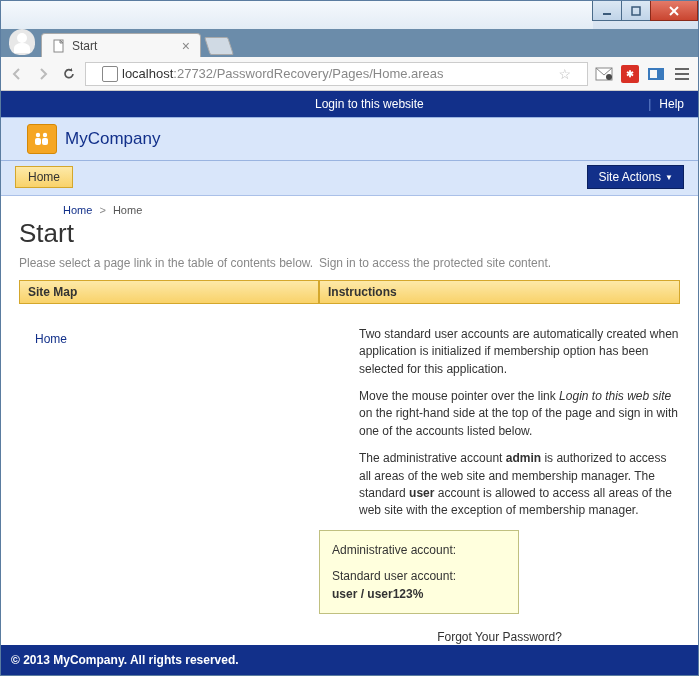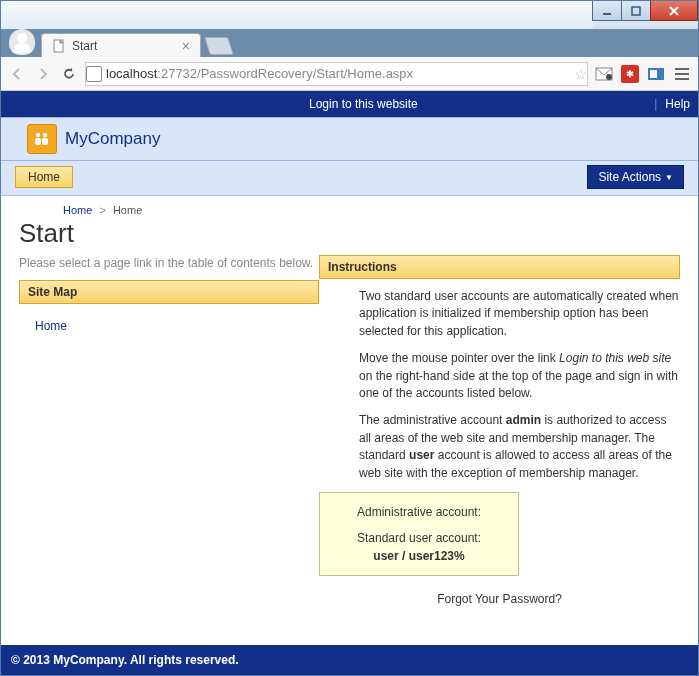--- a/index.html
+++ b/index.html
@@ -20,62 +20,62 @@
 .profile-ico::before { content: ""; position: absolute; width: 10px; height: 10px; background: #fff; border-radius: 50%; top: 4px; left: 8px; }
 .profile-ico::after { content: ""; position: absolute; width: 16px; height: 10px; background: #fff; border-radius: 50% 50% 0 0; bottom: 2px; left: 5px; }
 .browser-tab { background: #f7f7f7; border: 1px solid #aaa; border-bottom: none; border-radius: 4px 4px 0 0; height: 24px; display: flex; align-items: center; padding: 0 10px; min-width: 160px; font-size: 12px; color: #444; }
 .browser-tab .file-ico { width: 14px; height: 14px; margin-right: 6px; display: inline-block; }
 .browser-tab .tab-close { margin-left: auto; color: #888; font-size: 14px; cursor: pointer; }
 .new-tab { width: 24px; height: 18px; background: #d0dae4; border: 1px solid #aaa; margin-left: 6px; margin-bottom: 2px; border-radius: 2px; transform: skewX(18deg); }
 
 .addr-bar { height: 34px; background: #f7f7f7; border-bottom: 1px solid #ccc; display: flex; align-items: center; padding: 0 6px; gap: 6px; }
 .nav-btn { width: 20px; height: 20px; display: flex; align-items: center; justify-content: center; color: #888; cursor: pointer; }
 .nav-btn.disabled { color: #ccc; }
-.url-box { flex: 1; height: 24px; border: 1px solid #ccc; background: #fff; display: flex; align-items: center; padding: 0 0; font-size: 13px; }
+.url-box { flex: 1; height: 24px; border: 1px solid #ccc; background: #fff; display: flex; align-items: center; padding: 0 16px; font-size: 13px; }
 .url-globe { width: 16px; height: 16px; border: 1px solid #888; border-radius: 2px; margin-right: 4px; background: #fff; position: relative; flex-shrink: 0; }
 .url-host { color: #333; }
 .url-path { color: #888; }
 .url-star { margin-left: auto; color: #bbb; font-size: 14px; }
 .tool-ico { width: 20px; height: 20px; display: flex; align-items: center; justify-content: center; }
 .mail-ico { position: relative; }
 .abp-ico { background: #d93025; color: #fff; font-size: 9px; font-weight: bold; width: 18px; height: 18px; display: flex; align-items: center; justify-content: center; border-radius: 2px; }
 .panel-ico { border: 2px solid #3a7abd; width: 16px; height: 12px; position: relative; }
 .panel-ico::after { content: ""; position: absolute; right: 0; top: 0; bottom: 0; width: 5px; background: #3a7abd; }
 .menu-ico { display: flex; flex-direction: column; gap: 3px; }
 .menu-ico span { width: 14px; height: 2px; background: #666; }
 
 
 .page { flex: 1; display: flex; flex-direction: column; background: #fff; overflow: hidden; }
-.login-bar { background: #12308a; color: #fff; height: 26px; display: flex; align-items: center; justify-content: flex-end; padding: 0 8px; font-size: 12px; }
+.login-bar { background: #12308a; color: #fff; height: 26px; display: flex; align-items: center; justify-content: flex-end; padding: 0 14px; font-size: 12px; }
 .login-bar .login-link { margin-right: auto; margin-left: 300px; }
 .login-bar .sep { margin: 0 8px; color: #6a8ad0; }
 .header-row { background: #d9e6fa; border-top: 1px solid #9ab4e0; border-bottom: 1px solid #9ab4e0; padding: 6px 26px; display: flex; align-items: center; }
 .logo-box { width: 30px; height: 30px; background: #f5a623; border: 1px solid #d48806; border-radius: 3px; margin-right: 8px; display: flex; align-items: center; justify-content: center; }
 .logo-box svg { fill: #fff; }
 .company { font-size: 17px; color: #12308a; }
 .menu-row { background: #d9e6fa; padding: 4px 14px 6px; display: flex; align-items: center; border-bottom: 1px solid #aac0e8; }
 .home-btn { background: linear-gradient(#fde9a8, #f9d26a); border: 1px solid #d4a72c; padding: 3px 12px; color: #333; font-size: 12px; cursor: pointer; }
 .site-actions { margin-left: auto; background: #12308a; border: 1px solid #0a2060; color: #fff; padding: 4px 10px; font-size: 12px; cursor: pointer; display: flex; align-items: center; gap: 4px; }
 .site-actions .caret { font-size: 8px; }
 
 .content { flex: 1; padding: 8px 18px 14px; overflow: auto; }
 .breadcrumb { font-size: 11px; color: #12308a; margin-bottom: 2px; padding-left: 44px; }
 .breadcrumb .sep { color: #888; margin: 0 4px; }
 .breadcrumb .current { color: #555; }
 .page-title { font-size: 26px; color: #333; margin-bottom: 6px; font-weight: normal; }
 .columns { display: flex; }
 .col-left { flex: 0 0 300px; }
 .col-right { flex: 1; }
 .intro { color: #888; font-size: 12px; margin-bottom: 8px; line-height: 1.4; }
-.section-header { background: linear-gradient(#fde9a8, #f9d26a); border: 1px solid #d4a72c; padding: 4px 8px; font-weight: bold; font-size: 12px; color: #333; margin-bottom: 9px; }
+.section-header { background: linear-gradient(#fde9a8, #f9d26a); border: 1px solid #d4a72c; padding: 4px 8px; font-weight: bold; font-size: 12px; color: #333; margin-bottom: 22px; }
 .sitemap-link { color: #12308a; font-size: 12px; padding: 6px 16px; cursor: pointer; }
 .para { font-size: 12px; color: #333; margin-bottom: 10px; line-height: 1.45; margin-left: 40px; }
 .para b { font-weight: bold; }
 .para i { font-style: italic; }
-.cred-box { background: #ffffdd; border: 1px solid #c0c080; padding: 10px 12px; font-size: 12px; color: #333; width: 200px; line-height: 1.5; margin-bottom: 16px; text-align: center; }
+.cred-box { background: #ffffdd; border: 1px solid #c0c080; padding: 10px 12px; font-size: 12px; color: #333; width: 200px; line-height: 1.5; margin-bottom: 16px; }
 .cred-box .gap { height: 8px; }
 .forgot-block { text-align: center; font-size: 12px; color: #333; }
 .forgot-block .line { margin-bottom: 4px; }
 
 .footer { background: #12308a; color: #fff; padding: 8px 10px; font-size: 12px; font-weight: bold; }
 </style>
 </head>
 <body>
 
 <div class="window-frame">
@@ -130,21 +130,21 @@
     <div class="nav-btn">
         <svg width="14" height="14">
           <path d="M11 7 A4 4 0 1 1 10 4" fill="none" stroke="#555" stroke-width="1.7"></path>
           <path d="M10 1 L10 4 L7 4 Z" fill="#555"></path>
         </svg>
       </div>
     <div class="url-box">
       <span class="url-globe"></span>
       <span class="url-host">localhost</span>
         <span class="url-path">:27732</span>
-        <span class="url-path">/PasswordRecovery/Start/Home.aspx</span>
+        <span class="url-path">/PasswordRecovery/Pages/Home.areas</span>
       <span class="url-star">☆</span>
     </div>
     <div class="tool-ico mail-ico">
         <svg width="18" height="14">
           <rect x="1" y="1" width="16" height="12" fill="#fff" stroke="#888"></rect>
           <path d="M1 1 L9 8 L17 1" fill="none" stroke="#888"></path>
           <circle cx="14" cy="10" r="3" fill="#4a4a4a"></circle>
         </svg>
       </div>
     <div class="tool-ico">
@@ -198,20 +198,21 @@
       <h1 class="page-title">Start</h1>
 
       <div class="columns">
         <div class="col-left">
           <div class="intro">Please select a page link in the table of contents below.</div>
           <div class="section-header">Site Map</div>
           <div class="sitemap-link">Home</div>
         </div>
 
         <div class="col-right">
+          <div class="intro">Sign in to access the protected site content.</div>
           <div class="section-header">Instructions</div>
 
           <div class="para"><span>Two standard user accounts are automatically created when application is initialized if membership option has been selected for this application.</span></div>
           <div class="para"><span>Move the mouse pointer over the link </span><i>Login to this web site</i><span> on the right-hand side at the top of the page and sign in with one of the accounts listed below.</span></div>
           <div class="para"><span>The administrative account </span><b>admin</b><span> is authorized to access all areas of the web site and membership manager. The standard </span><b>user</b><span> account is allowed to access all areas of the web site with the exception of membership manager.</span></div>
 
           <div class="cred-box">
             <div>Administrative account:</div>
             <div class="gap"></div>
             <div>Standard user account:</div>

